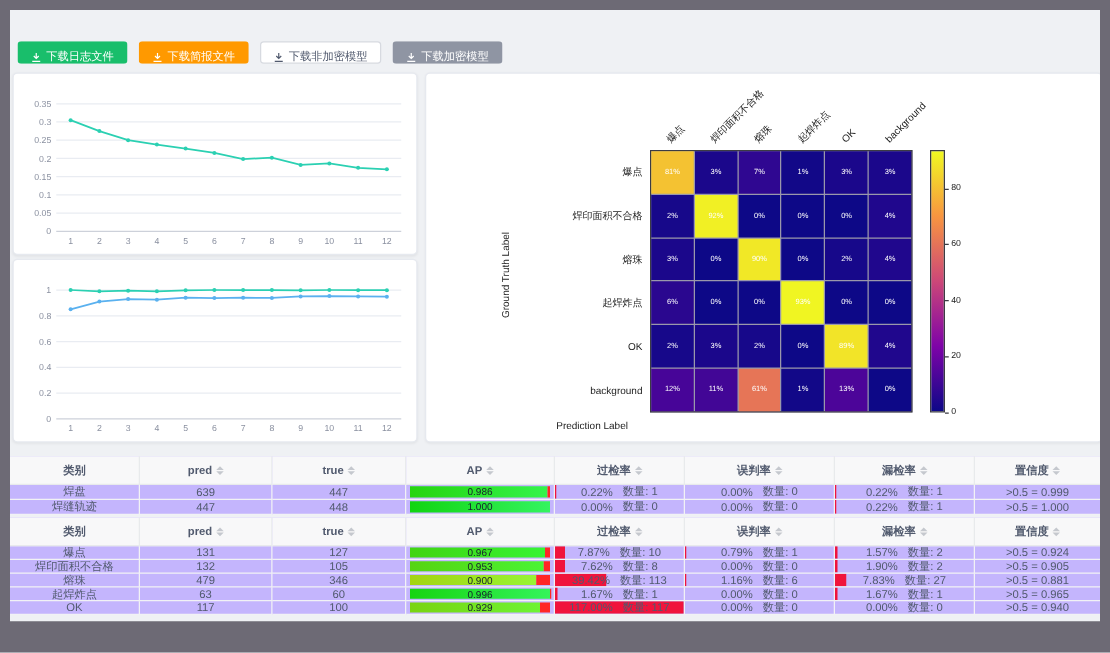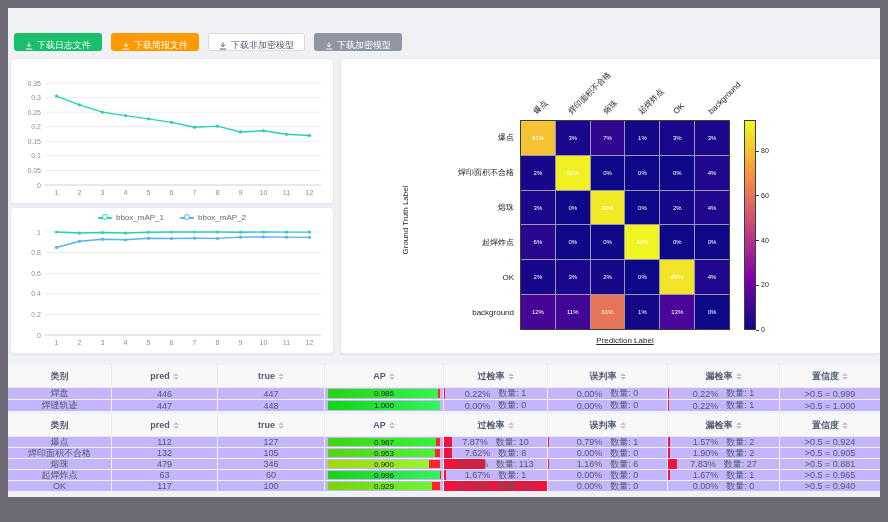--- a/index.html
+++ b/index.html
@@ -21,21 +21,21 @@
   .lg-item{display:inline-flex;align-items:center;gap:4px;}
   .lg-mark{position:relative;width:14px;height:2px;border-radius:1px;}
   .lg-dot{position:absolute;left:4px;top:-2.5px;width:4px;height:4px;border:1.5px solid;border-radius:50%;background:#fff;}
   .chart-svg{position:absolute;left:0;top:16px;}
   
   .mx-title{position:absolute;left:104px;top:16px;width:360px;text-align:center;font-size:10px;font-weight:bold;color:#111;}
   .mx-grid{position:absolute;left:179px;top:61px;width:210px;height:210px;display:grid;grid-template-columns:repeat(6,1fr);grid-template-rows:repeat(6,1fr);gap:1px;background:#9a98ab;border:1px solid #3c3c44;box-sizing:border-box;}
   .mx-cell{display:flex;align-items:center;justify-content:center;font-size:6px;color:#fff;}
   .mx-rowlab{position:absolute;left:0;width:173px;text-align:right;font-size:8px;color:#222;line-height:9px;}
   .mx-collab{position:absolute;font-size:8px;color:#222;white-space:nowrap;line-height:9px;transform:rotate(-45deg);transform-origin:0 100%;}
-  .mx-xlabel{position:absolute;left:104px;width:360px;top:277px;text-align:center;font-size:8px;color:#222;text-decoration:underline;}
+  .mx-xlabel{position:absolute;left:104px;width:360px;top:277px;font-size:8px;color:#222;}
   .mx-ylabel{position:absolute;left:64px;top:161px;transform:translate(-50%,-50%) rotate(-90deg);white-space:nowrap;font-size:8px;color:#222;}
   .mx-cbar{position:absolute;left:403px;top:61px;width:12px;height:210px;border:1px solid #3c3c44;box-sizing:border-box;background:linear-gradient(to top,#0d0887,#7e03a8,#cc4778,#f89540,#f0f921);}
   .mx-cbtick{position:absolute;font-size:7px;color:#222;}
   .mx-cbline{position:absolute;width:3px;height:1px;background:#3c3c44;}
   
   .tbl{position:absolute;left:0;width:872px;background:#c4b5fd;font-size:9px;color:#515a6e;}
   #table-1{top:357px;}
   #table-2{top:406px;}
   .tr{display:grid;grid-template-columns:104px 106px 107px 119px 104px 120px 112px 100px;}
   .th{height:22px;display:flex;align-items:center;justify-content:center;gap:3px;background:#f8f8f9;border-right:1px solid #e8eaec;border-bottom:1px solid #e8eaec;font-weight:bold;color:#515a6e;}
@@ -126,34 +126,20 @@
         <circle cx="183.5" cy="52.29714285714286" r="1.6" fill="#2bd0b2"></circle>
         <circle cx="206.5" cy="51.131428571428565" r="1.6" fill="#2bd0b2"></circle>
         <circle cx="229.5" cy="56.96" r="1.6" fill="#2bd0b2"></circle>
         <circle cx="252.5" cy="55.79428571428571" r="1.6" fill="#2bd0b2"></circle>
         <circle cx="275.5" cy="59.291428571428575" r="1.6" fill="#2bd0b2"></circle>
         <circle cx="298.5" cy="60.457142857142856" r="1.6" fill="#2bd0b2"></circle>
       </svg>
   </div>
 
   <div class="card" id="card-map">
-    <div class="legend">
-        <span class="lg-item">
-          <span class="lg-mark" style="background: rgb(43, 208, 178);">
-            <span class="lg-dot" style="border-color: rgb(43, 208, 178);"></span>
-          </span>
-          <span>bbox_mAP_1</span>
-        </span>
-        <span class="lg-item">
-          <span class="lg-mark" style="background: rgb(90, 177, 239);">
-            <span class="lg-dot" style="border-color: rgb(90, 177, 239);"></span>
-          </span>
-          <span>bbox_mAP_2</span>
-        </span>
-      </div>
     <svg class="chart-svg" id="svg-map" width="322" height="127" viewBox="0 0 322 127">
         <line x1="34" x2="310" y1="111" y2="111" stroke="#cdd1da" stroke-width="1"></line>
         <text x="30" y="113.5" text-anchor="end" font-size="7" fill="#8a90a0">0</text>
         <line x1="34" x2="310" y1="90.4" y2="90.4" stroke="#e9ecf2" stroke-width="1"></line>
         <text x="30" y="92.9" text-anchor="end" font-size="7" fill="#8a90a0">0.2</text>
         <line x1="34" x2="310" y1="69.8" y2="69.8" stroke="#e9ecf2" stroke-width="1"></line>
         <text x="30" y="72.3" text-anchor="end" font-size="7" fill="#8a90a0">0.4</text>
         <line x1="34" x2="310" y1="49.2" y2="49.2" stroke="#e9ecf2" stroke-width="1"></line>
         <text x="30" y="51.7" text-anchor="end" font-size="7" fill="#8a90a0">0.6</text>
         <line x1="34" x2="310" y1="28.599999999999994" y2="28.599999999999994" stroke="#e9ecf2" stroke-width="1"></line>
@@ -317,21 +303,21 @@
         <div class="th">
           <span>置信度</span>
           <span class="caret">
             <i class="up"></i>
             <i class="dn"></i>
           </span>
         </div>
       </div>
       <div class="tr">
         <div class="td">焊盘</div>
-        <div class="td">446</div>
+        <div class="td">639</div>
         <div class="td">447</div>
         <div class="td">
           <div class="ap-wrap">
             <div class="ap-green" style="width: 98.6%; background: linear-gradient(90deg, rgb(38, 212, 17), rgb(52, 244, 76));"></div>
             <div class="ap-red" style="left: 98.6%; width: 1.4%;"></div>
             <div class="ap-text">0.986</div>
           </div>
         </div>
         <div class="td">
           <div class="pct-bar" style="width: 0.22%;"></div>
@@ -425,21 +411,21 @@
         <div class="th">
           <span>置信度</span>
           <span class="caret">
             <i class="up"></i>
             <i class="dn"></i>
           </span>
         </div>
       </div>
       <div class="tr">
         <div class="td">爆点</div>
-        <div class="td">112</div>
+        <div class="td">131</div>
         <div class="td">127</div>
         <div class="td">
           <div class="ap-wrap">
             <div class="ap-green" style="width: 96.7%; background: linear-gradient(90deg, rgb(65, 212, 17), rgb(54, 244, 52));"></div>
             <div class="ap-red" style="left: 96.7%; width: 3.3%;"></div>
             <div class="ap-text">0.967</div>
           </div>
         </div>
         <div class="td">
           <div class="pct-bar" style="width: 7.87%;"></div>

